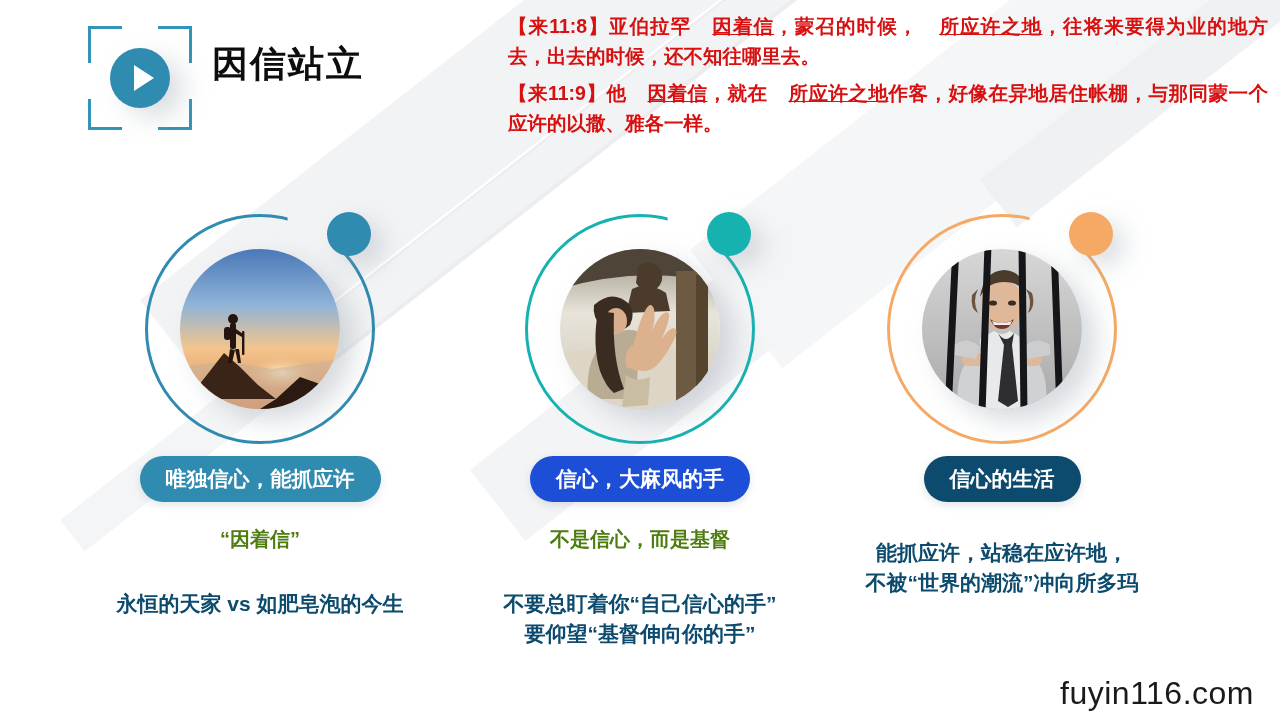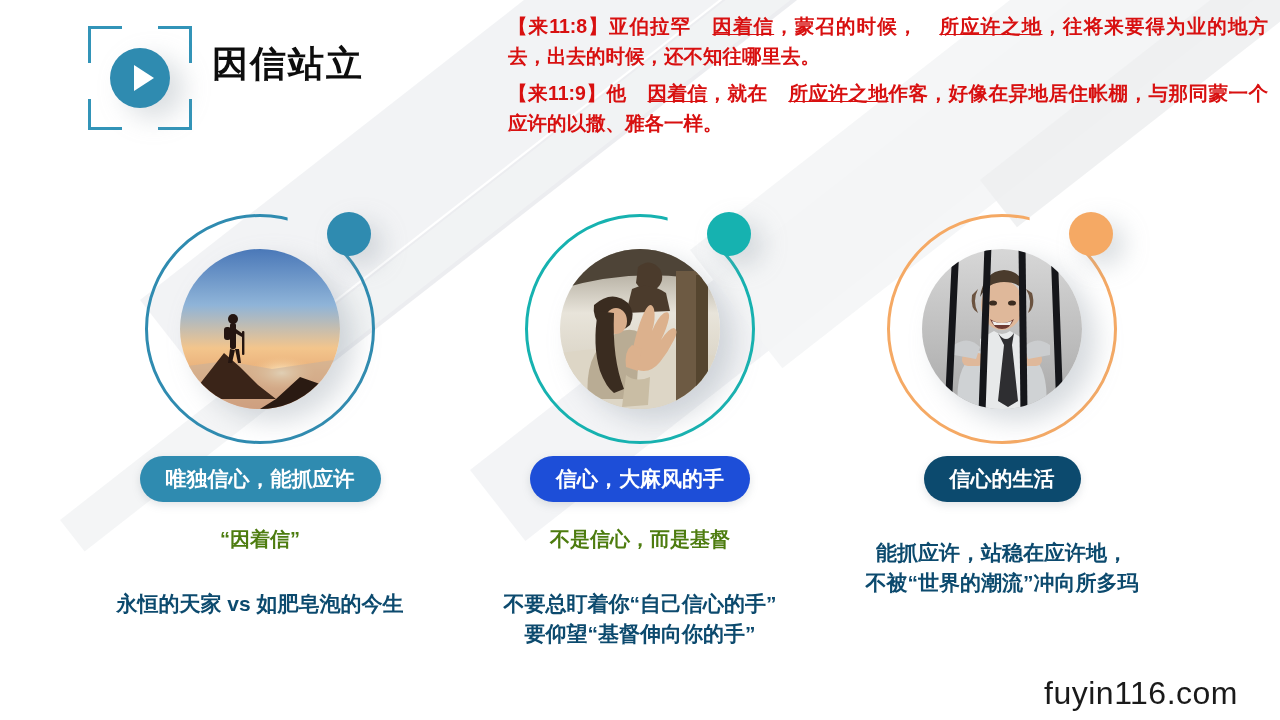--- a/index.html
+++ b/index.html
@@ -204,21 +204,21 @@
     text-align: center;
     color: #0c4a6e;
     font-size: 21px;
     font-weight: bold;
     line-height: 1.45;
   }
   .note-blue span { display: block; white-space: nowrap; }
 
   .watermark {
     position: absolute;
-    right: 42px;
+    right: 26px;
     bottom: 8px;
     font-size: 32px;
     color: #1a1a1a;
     letter-spacing: .5px;
     text-align: right;
   }
 </style>
 </head>
 <body>
 

